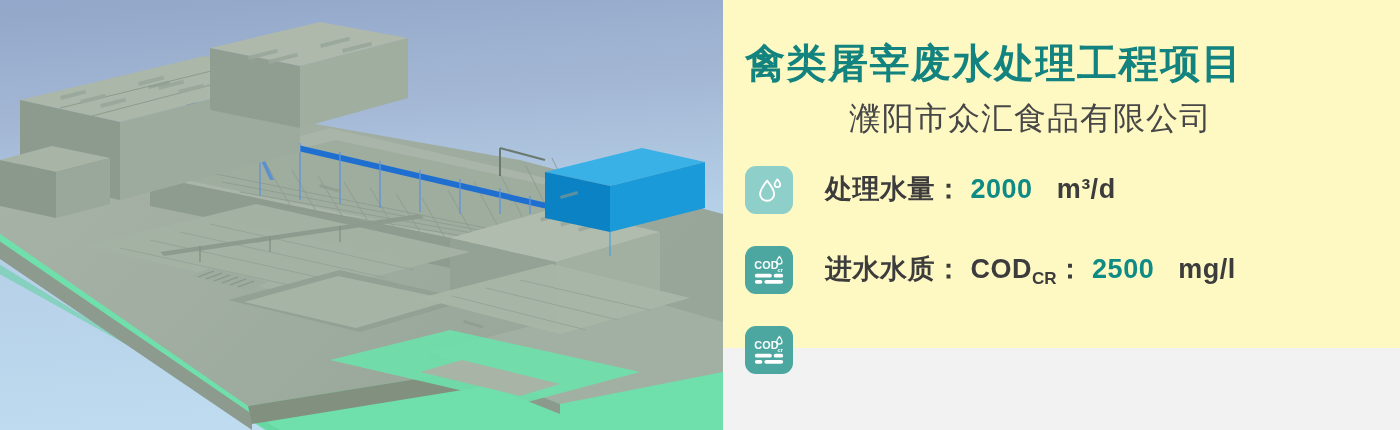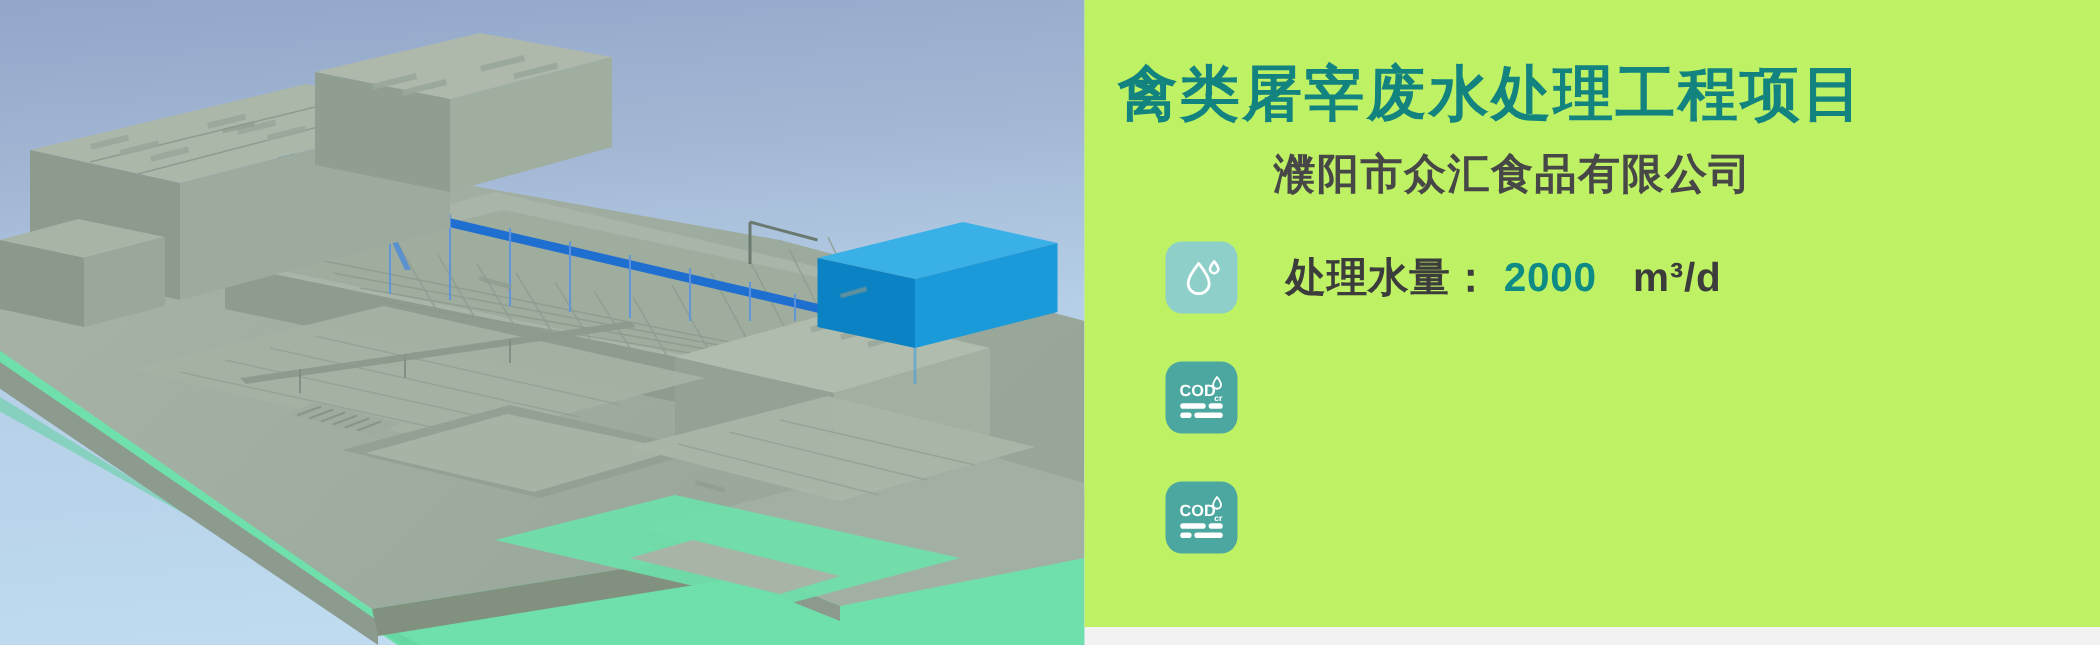--- a/index.html
+++ b/index.html
@@ -28,60 +28,59 @@
     overflow: hidden;
     flex: 0 0 723px;
     background: linear-gradient(177deg, #92a7c9 0%, #9cb0d0 18%, #aac1dc 36%, #b7d2e9 62%, #bcd8ee 80%, #bddaef 100%);
   }
   .render-svg { position: absolute; inset: 0; display: block; }
 
   
   .info-pane {
     position: relative;
     flex: 1 1 auto;
-    height: 418px;
-    background: #bef264;
+    height: 348px;
+    background: #fef9c3;
     padding: 0 0 0 0;
     box-sizing: border-box;
   }
 
   .title-block {
     padding: 40px 0 0 22px;
   }
   .main-title {
     font-size: 40px;
     font-weight: bold;
     letter-spacing: 1.5px;
     color: #13837f;
     line-height: 1.15;
     white-space: nowrap;
     margin: 0;
   }
   .sub-title {
-    font-size: 28px;
-    font-weight: bold;
+    font-size: 32px;
+    font-weight: normal;
     color: #474747;
     line-height: 1.15;
     margin: 14px 0 0 0;
     padding-left: 104px;
     letter-spacing: 1px;
     white-space: nowrap;
   }
 
   .spec-list {
     margin: 24px 0 0 0;
     padding: 0 0 0 22px;
     list-style: none;
   }
   .spec-row {
     display: flex;
     align-items: center;
     height: 58px;
     margin-bottom: 22px;
-    margin-left: 32px;
   }
   .spec-row:last-child { margin-bottom: 0; }
 
   .spec-icon {
     flex: 0 0 48px;
     width: 48px;
     height: 48px;
     border-radius: 11px;
     display: flex;
     align-items: center;
@@ -317,20 +316,27 @@
           <svg width="34" height="34" viewBox="0 0 36 36" aria-hidden="true">
             <text x="2.5" y="17" font-family="Liberation Sans, sans-serif" font-size="11.5" font-weight="bold" fill="#ffffff">COD</text>
             <text x="27" y="20.5" font-family="Liberation Sans, sans-serif" font-size="6" font-weight="bold" fill="#ffffff">cr</text>
             <path d="M29 3.5 C29 3.5 26.2 7.2 26.2 9 C26.2 10.5 27.5 11.8 29 11.8 C30.5 11.8 31.8 10.5 31.8 9 C31.8 7.2 29 3.5 29 3.5 Z" fill="none" stroke="#ffffff" stroke-width="1.3" stroke-linejoin="round"></path>
             <rect x="3" y="22" width="18" height="4" rx="2" fill="#ffffff"></rect>
             <rect x="23" y="22" width="10" height="4" rx="2" fill="#ffffff"></rect>
             <rect x="3" y="28.5" width="8" height="4" rx="2" fill="#ffffff"></rect>
             <rect x="13" y="28.5" width="20" height="4" rx="2" fill="#ffffff"></rect>
           </svg>
         </span>
+        <span class="spec-text">
+          <span class="spec-label">进水水质：</span>
+          <span class="spec-label">COD</span><span class="spec-label sub-cr">CR</span><span class="spec-label">：</span>
+          <span class="accent">2500</span>
+          <span class="nbsp-gap"></span>
+          <span class="unit">mg/l</span>
+        </span>
       </li>
 
       <li class="spec-row">
         <span class="spec-icon icon-cod">
           <svg width="34" height="34" viewBox="0 0 36 36" aria-hidden="true">
             <text x="2.5" y="17" font-family="Liberation Sans, sans-serif" font-size="11.5" font-weight="bold" fill="#ffffff">COD</text>
             <text x="27" y="20.5" font-family="Liberation Sans, sans-serif" font-size="6" font-weight="bold" fill="#ffffff">cr</text>
             <path d="M29 3.5 C29 3.5 26.2 7.2 26.2 9 C26.2 10.5 27.5 11.8 29 11.8 C30.5 11.8 31.8 10.5 31.8 9 C31.8 7.2 29 3.5 29 3.5 Z" fill="none" stroke="#ffffff" stroke-width="1.3" stroke-linejoin="round"></path>
             <rect x="3" y="22" width="18" height="4" rx="2" fill="#ffffff"></rect>
             <rect x="23" y="22" width="10" height="4" rx="2" fill="#ffffff"></rect>

